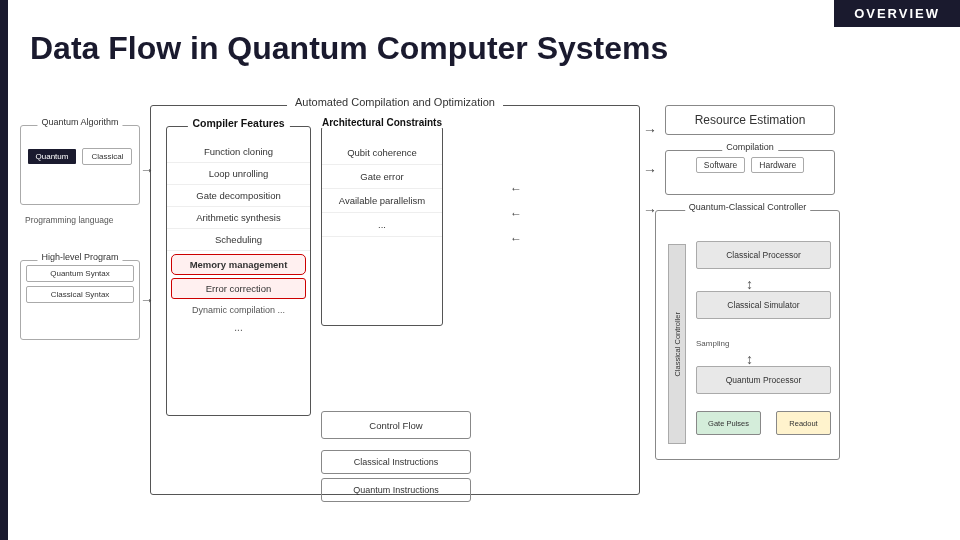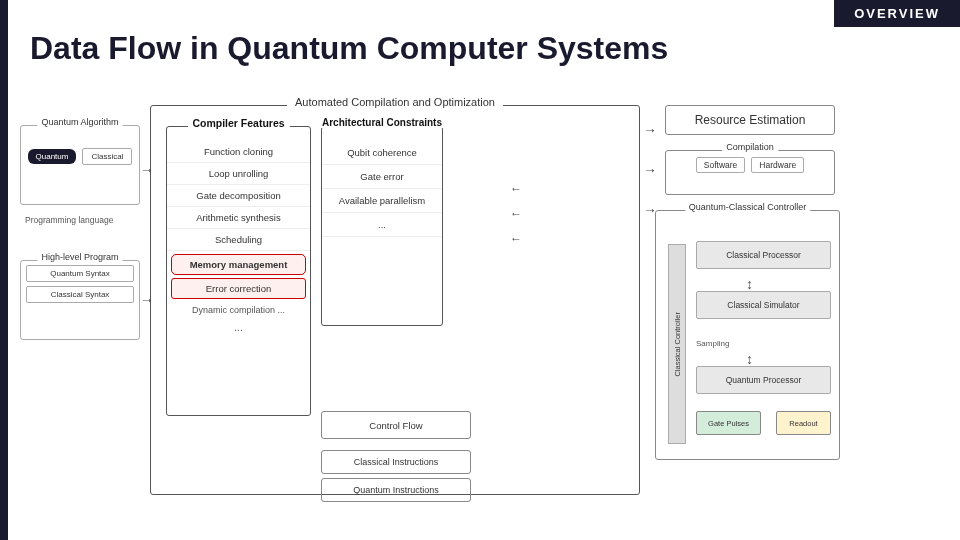--- a/index.html
+++ b/index.html
@@ -225,21 +225,21 @@
       white-space: nowrap;
       color: #333;
     }
 
     .btn-quantum {
       display: inline-block;
       background: #1a1a2e;
       color: white;
       font-size: 8px;
       padding: 3px 8px;
-      border-radius: 6px;
+      border-radius: 1px;
       margin: 2px 3px;
     }
 
     .btn-classical {
       display: inline-block;
       background: white;
       color: #333;
       font-size: 8px;
       padding: 3px 8px;
       border-radius: 2px;

